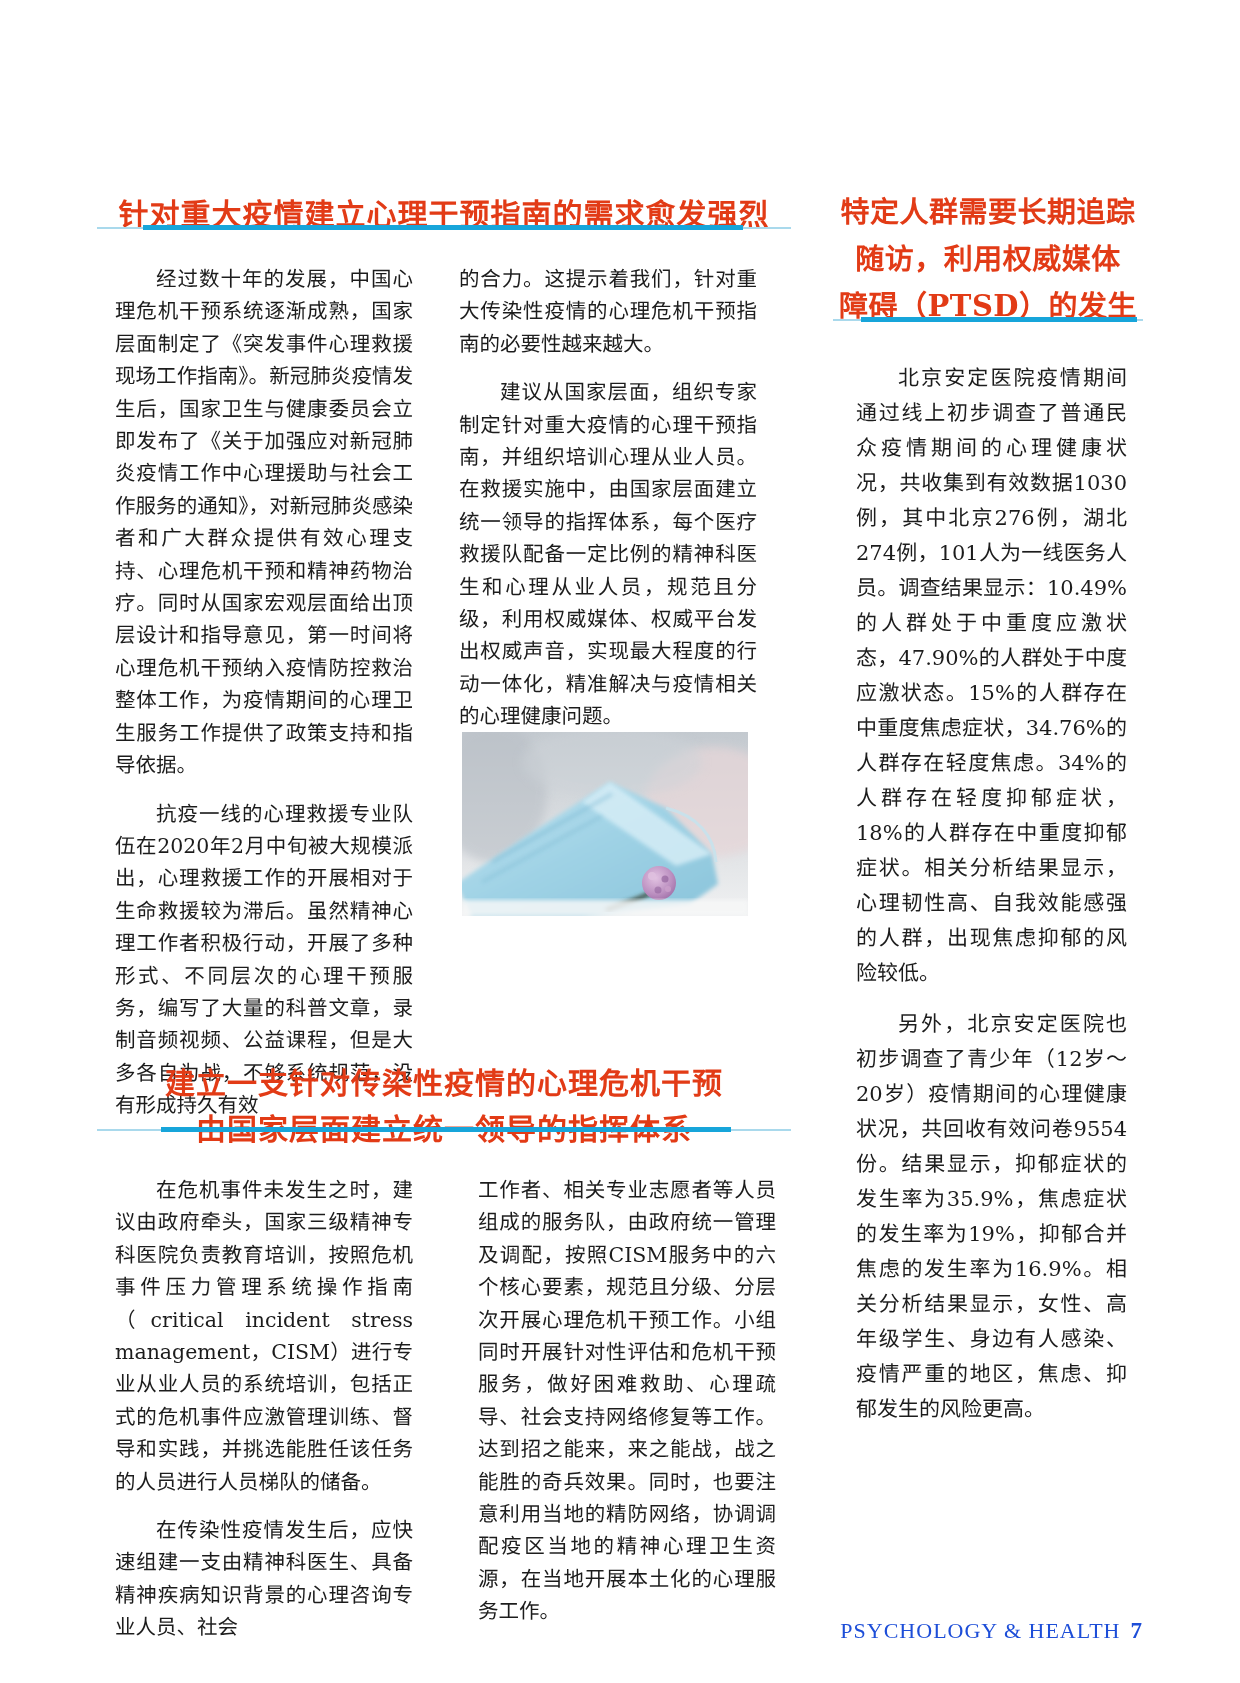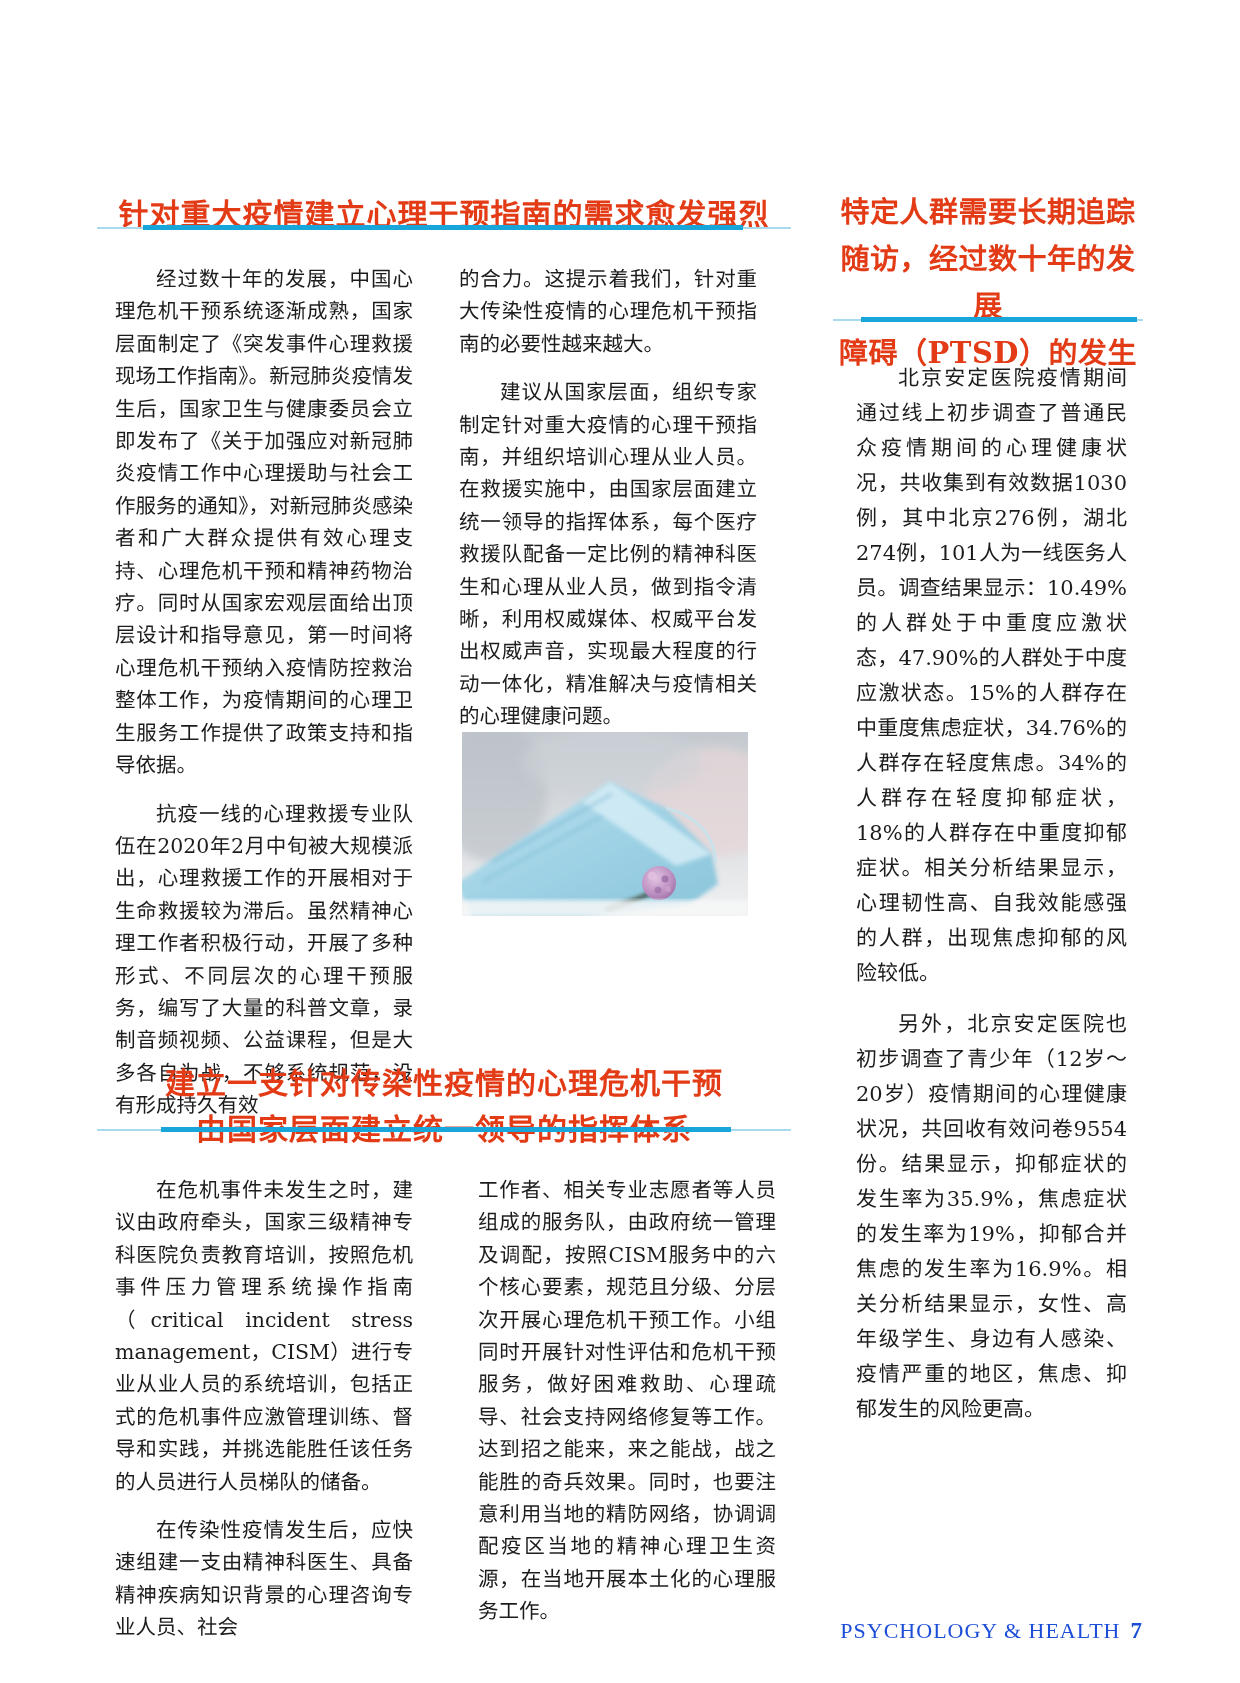--- a/index.html
+++ b/index.html
@@ -65,21 +65,21 @@
     <div class="thick"></div>
   </div>
 
   <div class="col col-main" id="s1-col1">
     <p>经过数十年的发展，中国心理危机干预系统逐渐成熟，国家层面制定了《突发事件心理救援现场工作指南》。新冠肺炎疫情发生后，国家卫生与健康委员会立即发布了《关于加强应对新冠肺炎疫情工作中心理援助与社会工作服务的通知》，对新冠肺炎感染者和广大群众提供有效心理支持、心理危机干预和精神药物治疗。同时从国家宏观层面给出顶层设计和指导意见，第一时间将心理危机干预纳入疫情防控救治整体工作，为疫情期间的心理卫生服务工作提供了政策支持和指导依据。</p>
     <p>抗疫一线的心理救援专业队伍在2020年2月中旬被大规模派出，心理救援工作的开展相对于生命救援较为滞后。虽然精神心理工作者积极行动，开展了多种形式、不同层次的心理干预服务，编写了大量的科普文章，录制音频视频、公益课程，但是大多各自为战，不够系统规范，没有形成持久有效</p>
   </div>
 
   <div class="col col-main" id="s1-col2">
     <p class="cont">的合力。这提示着我们，针对重大传染性疫情的心理危机干预指南的必要性越来越大。</p>
-    <p>建议从国家层面，组织专家制定针对重大疫情的心理干预指南，并组织培训心理从业人员。在救援实施中，由国家层面建立统一领导的指挥体系，每个医疗救援队配备一定比例的精神科医生和心理从业人员，做到指令清晰，利用权威媒体、权威平台发出权威声音，实现最大程度的行动一体化，精准解决与疫情相关的心理健康问题。</p>
+    <p>建议从国家层面，组织专家制定针对重大疫情的心理干预指南，并组织培训心理从业人员。在救援实施中，由国家层面建立统一领导的指挥体系，每个医疗救援队配备一定比例的精神科医生和心理从业人员，规范且分级，利用权威媒体、权威平台发出权威声音，实现最大程度的行动一体化，精准解决与疫情相关的心理健康问题。</p>
   </div>
 
   <div id="photo" role="img" aria-label="浅蓝色医用口罩下的一朵粉紫色小花">
     <svg width="286" height="184" viewBox="0 0 286 184" xmlns="http://www.w3.org/2000/svg">
       <defs>
         <linearGradient id="bgGrad" x1="0" y1="0" x2="0" y2="1">
           <stop offset="0" stop-color="#c3c9cf"></stop>
           <stop offset="0.55" stop-color="#dcdfe2"></stop>
           <stop offset="1" stop-color="#f0f1f2"></stop>
         </linearGradient>
@@ -133,21 +133,21 @@
     <p>在危机事件未发生之时，建议由政府牵头，国家三级精神专科医院负责教育培训，按照危机事件压力管理系统操作指南（critical incident stress management，CISM）进行专业从业人员的系统培训，包括正式的危机事件应激管理训练、督导和实践，并挑选能胜任该任务的人员进行人员梯队的储备。</p>
     <p>在传染性疫情发生后，应快速组建一支由精神科医生、具备精神疾病知识背景的心理咨询专业人员、社会</p>
   </div>
 
   <div class="col col-main" id="s2-col2">
     <p class="cont">工作者、相关专业志愿者等人员组成的服务队，由政府统一管理及调配，按照CISM服务中的六个核心要素，规范且分级、分层次开展心理危机干预工作。小组同时开展针对性评估和危机干预服务，做好困难救助、心理疏导、社会支持网络修复等工作。达到招之能来，来之能战，战之能胜的奇兵效果。同时，也要注意利用当地的精防网络，协调调配疫区当地的精神心理卫生资源，在当地开展本土化的心理服务工作。</p>
   </div>
 
   <div class="headline" id="headline-ptsd">
     <div>特定人群需要长期追踪</div>
-    <div>随访，经过数十年的发展</div>
+    <div>随访，利用权威媒体</div>
     <div>障碍（PTSD）的发生</div>
   </div>
 
   <div class="rule" id="rule-ptsd">
     <div class="thin"></div>
     <div class="thick"></div>
   </div>
 
   <div class="col col-side" id="s3-col">
     <p>北京安定医院疫情期间通过线上初步调查了普通民众疫情期间的心理健康状况，共收集到有效数据1030例，其中北京276例，湖北274例，101人为一线医务人员。调查结果显示：10.49%的人群处于中重度应激状态，47.90%的人群处于中度应激状态。15%的人群存在中重度焦虑症状，34.76%的人群存在轻度焦虑。34%的人群存在轻度抑郁症状，18%的人群存在中重度抑郁症状。相关分析结果显示，心理韧性高、自我效能感强的人群，出现焦虑抑郁的风险较低。</p>

